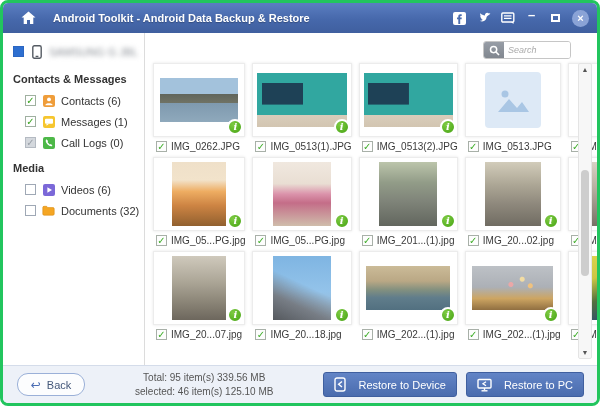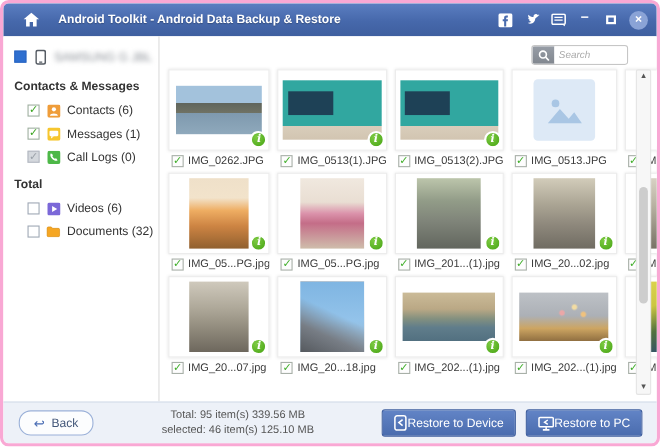--- a/index.html
+++ b/index.html
@@ -1,18 +1,18 @@
 <!DOCTYPE html>
 <html><head>
 <meta charset="utf-8">
 <style>
   html,body{margin:0;padding:0;background:#fff;}
   body{width:600px;height:406px;font-family:"Liberation Sans","DejaVu Sans",sans-serif;}
   *{box-sizing:border-box;}
-  .window{width:600px;height:406px;border:3px solid #f9a8d4;border-radius:8px;overflow:hidden;background:#fff;display:flex;flex-direction:column;}
+  .window{width:600px;height:406px;border:3px solid #22c55e;border-radius:8px;overflow:hidden;background:#fff;display:flex;flex-direction:column;}
   
   .titlebar{height:30px;flex:0 0 30px;background:linear-gradient(180deg,#5b7ec1 0%,#4668ab 55%,#3f5f9f 100%);display:flex;align-items:center;padding:0 8px 0 14px;}
   .home-btn{width:22px;height:22px;display:flex;align-items:center;justify-content:center;cursor:pointer;}
   .tb-title{color:#fff;font-size:11px;font-weight:bold;margin-left:14px;flex:1;text-shadow:0 1px 1px rgba(0,0,0,.25);white-space:nowrap;}
   .tb-icons{display:flex;align-items:center;gap:9px;}
   .tb-ico{width:15px;height:15px;display:flex;align-items:center;justify-content:center;cursor:pointer;}
   .win-min{color:#fff;font-weight:bold;font-size:13px;line-height:6px;padding-bottom:6px;}
   .win-max span{display:block;width:9px;height:8px;border:2px solid #fff;}
   .win-close{width:17px;height:17px;border-radius:50%;background:#8aa3d6;color:#fff;font-size:11px;font-weight:bold;display:flex;align-items:center;justify-content:center;}
   
@@ -53,21 +53,21 @@
   .scrollbar{position:absolute;top:30px;bottom:6px;right:5px;width:14px;background:#f7f7f7;border:1px solid #e4e4e4;border-radius:2px;}
   .sb-arrow{position:absolute;left:0;width:100%;height:11px;font-size:7px;color:#555;text-align:center;line-height:11px;cursor:pointer;}
   .sb-up{top:0;}
   .sb-down{bottom:0;}
   .sb-thumb{position:absolute;left:2px;width:8px;top:36%;height:36%;background:#cdcdcd;border-radius:5px;cursor:pointer;}
   
   .footer{flex:0 0 38px;background:#edf1f8;border-top:1px solid #d4dcea;display:flex;align-items:center;}
   .back-btn{margin-left:14px;width:68px;height:23px;border:1px solid #9ab0d8;border-radius:11px;background:#fcfdfe;color:#44587a;font-size:11px;display:flex;align-items:center;justify-content:center;gap:6px;cursor:pointer;}
   .back-arrow{color:#4a6db4;font-size:12px;line-height:10px;}
   .summary{flex:1;text-align:center;font-size:10px;color:#555;line-height:1.4;}
-  .blue-btn{height:25px;background:linear-gradient(180deg,#6284c6,#4a6cae);border:1px solid #3f5f9f;border-radius:3px;color:#fff;font-size:11px;display:flex;align-items:center;gap:0;padding:0 10px;margin-right:9px;cursor:pointer;white-space:nowrap;}
+  .blue-btn{height:25px;background:linear-gradient(180deg,#6284c6,#4a6cae);border:1px solid #3f5f9f;border-radius:3px;color:#fff;font-size:11px;display:flex;align-items:center;gap:12px;padding:0 10px;margin-right:9px;cursor:pointer;white-space:nowrap;}
   .blue-btn:last-child{margin-right:13px;}
 </style>
 </head>
 <body>
 
 <div class="window">
 
   <div class="titlebar">
     <div class="home-btn">
       <svg width="15" height="14" viewBox="0 0 15 14">
@@ -144,21 +144,21 @@
           <div class="side-row">
             <span class="cb disabled">✓</span>
             <span class="sico">
               <svg width="12" height="12" viewBox="0 0 12 12">
                 <rect width="12" height="12" rx="2" fill="#4db848"></rect>
                 <path d="M3.3 2.3 C2.3 3.3 2.6 5.4 4.4 7.3 C6.2 9.2 8.4 9.7 9.4 8.7 L8 6.9 L6.8 7.4 C6 7 5 6 4.6 5.1 L5.2 3.9 Z" fill="#fff"></path>
               </svg>
             </span>
             <span class="lbl">Call Logs (0)</span>
           </div>
-          <div class="sec-header">Total</div>
+          <div class="sec-header">Media</div>
           <div class="side-row">
             <span class="cb unchecked"></span>
             <span class="sico">
               <svg width="12" height="12" viewBox="0 0 12 12">
                 <rect width="12" height="12" rx="2" fill="#7b68d8"></rect>
                 <path d="M4.4 3.2 L9 6 L4.4 8.8 Z" fill="#fff"></path>
               </svg>
             </span>
             <span class="lbl">Videos (6)</span>
           </div>

